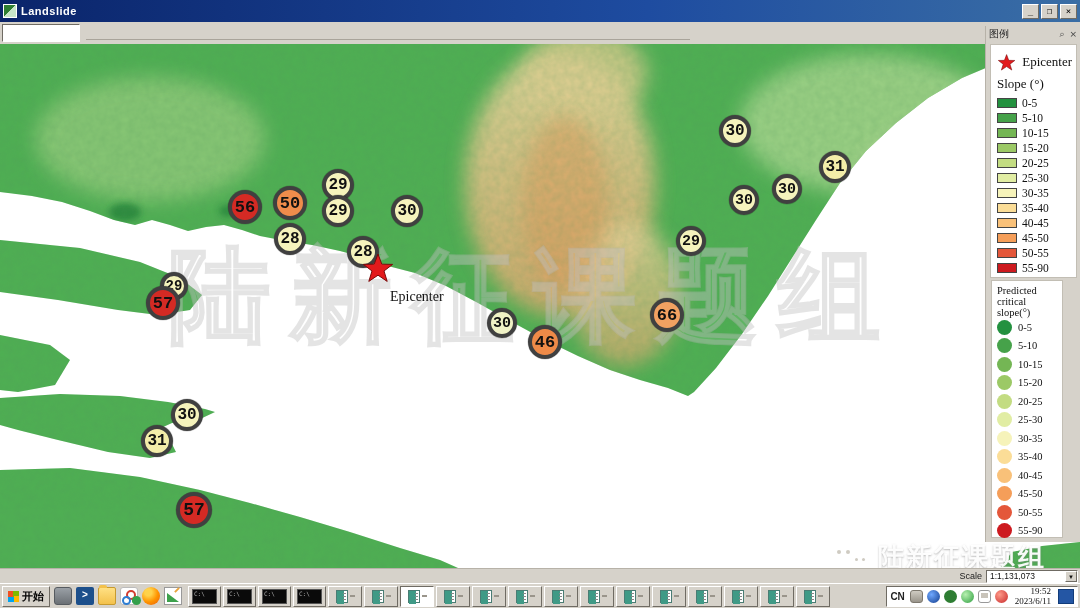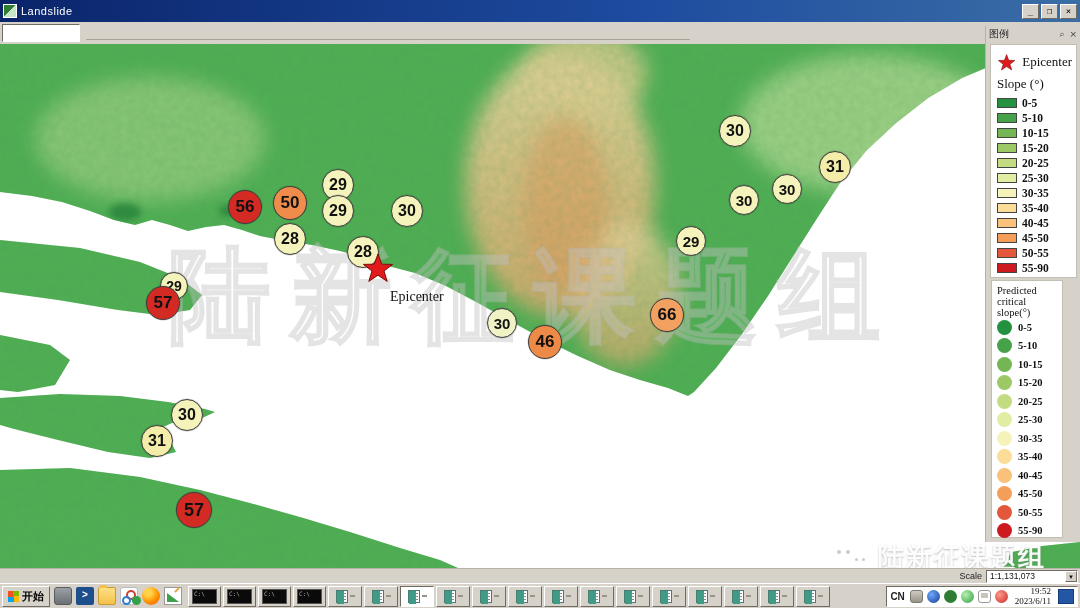--- a/index.html
+++ b/index.html
@@ -7,43 +7,43 @@
   #screen{position:relative;width:1080px;height:608px;overflow:hidden;
     font-family:"Liberation Sans",sans-serif;background:#d6d2ca;}
 
   
   .titlebar{position:absolute;left:0;top:0;width:1080px;height:22px;
     background:linear-gradient(90deg,#0a246a 0%,#1e4ca0 60%,#3a6ea5 100%);
     display:flex;align-items:center;padding:0 3px;}
   .app-ico{width:14px;height:14px;margin-right:4px;
     background:linear-gradient(135deg,#2e7d32 50%,#c8e6c9 50%);
     border:1px solid #fff;}
-  .titlebar .ttl{color:#fff;font-weight:normal;font-size:11px;letter-spacing:.5px;}
+  .titlebar .ttl{color:#fff;font-weight:bold;font-size:11px;letter-spacing:.5px;}
   .wincontrols{margin-left:auto;display:flex;gap:2px;}
   .winbtn{width:17px;height:15px;background:#d6d2ca;border:1px solid;
     border-color:#fff #6f6b63 #6f6b63 #fff;font-size:9px;line-height:13px;
     text-align:center;color:#000;font-family:"DejaVu Sans Mono",monospace;}
 
   
   .toolbar{position:absolute;left:0;top:22px;width:1080px;height:22px;background:#d6d2ca;}
   .tb-box{position:absolute;left:2px;top:2px;width:78px;height:18px;background:#fff;
     border:1px solid;border-color:#6f6b63 #fff #fff #6f6b63;}
   .tb-text{position:absolute;left:88px;top:4px;font-size:9px;color:#333;margin-top:34px;}
   .tb-rule{position:absolute;left:86px;top:17px;width:604px;border-bottom:1px solid #a9a49a;}
 
   
   .map{position:absolute;left:0;top:44px;width:1080px;height:524px;background:#fff;}
   .map svg{position:absolute;left:0;top:0;}
   .map-watermark{position:absolute;left:168px;top:185px;width:780px;
     font-size:102px;font-weight:bold;letter-spacing:20px;white-space:nowrap;
     color:rgba(255,255,255,0.10);-webkit-text-stroke:2px rgba(185,185,185,0.38);
     font-family:"Liberation Sans",sans-serif;pointer-events:none;}
-  .marker{position:absolute;border-radius:50%;border:1px solid #404040;
+  .marker{position:absolute;border-radius:50%;border:4px solid #404040;
     display:flex;align-items:center;justify-content:center;
-    font-family:Liberation Sans, sans-serif;font-weight:bold;color:#111;
+    font-family:Liberation Mono, monospace;font-weight:bold;color:#111;
     box-shadow:0 0 0 0.5px rgba(0,0,0,.2);}
   .epi-star{position:absolute;}
   .epi-label{position:absolute;font-family:"Liberation Serif",serif;
     font-size:14px;color:#111;}
 
   
   .dock{position:absolute;left:985px;top:26px;width:95px;height:516px;
     background:#d6d2ca;border-left:1px solid #b7b2a8;}
   .dock-header{height:16px;display:flex;align-items:center;padding:0 3px;
     font-size:10px;color:#222;}
@@ -51,21 +51,21 @@
   .hico{font-size:9px;color:#444;font-family:"DejaVu Sans",sans-serif;}
   .panel1{position:absolute;left:4px;top:18px;width:87px;height:234px;background:#fff;
     border:1px solid #c2beb4;padding:6px 4px 2px 6px;}
   .epi-row{display:flex;align-items:center;gap:6px;height:22px;}
   .epi-row .lab{font-family:"Liberation Serif",serif;font-size:13px;color:#111;}
   .slope-head{font-family:"Liberation Serif",serif;font-size:13px;color:#111;
     margin:3px 0 3px 0;}
   .cls-row{display:flex;align-items:center;gap:5px;height:15px;}
   .cls-swatch{width:20px;height:10px;border:1px solid #444;flex:0 0 auto;}
   .cls-dot{width:15px;height:15px;border-radius:50%;flex:0 0 auto;}
-  .cls-lab{font-family:"Liberation Serif",serif;font-size:11.5px;color:#111;font-weight:bold;}
+  .cls-lab{font-family:"Liberation Serif",serif;font-size:11.5px;color:#111;}
   .panel2{position:absolute;left:5px;top:254px;width:72px;height:258px;background:#fff;
     border:1px solid #c2beb4;padding:4px 14px 2px 5px;}
   .crit-title{font-family:"Liberation Serif",serif;font-size:10.5px;color:#111;line-height:11px;}
   .panel2 .cls-row{height:18.5px;gap:6px;}
   .panel2 .cls-lab{font-size:10.5px;}
 
   
   .footer-wm{position:absolute;left:832px;top:540px;display:flex;align-items:center;gap:6px;
     pointer-events:none;}
   .wm-logo{position:relative;width:40px;height:34px;}

